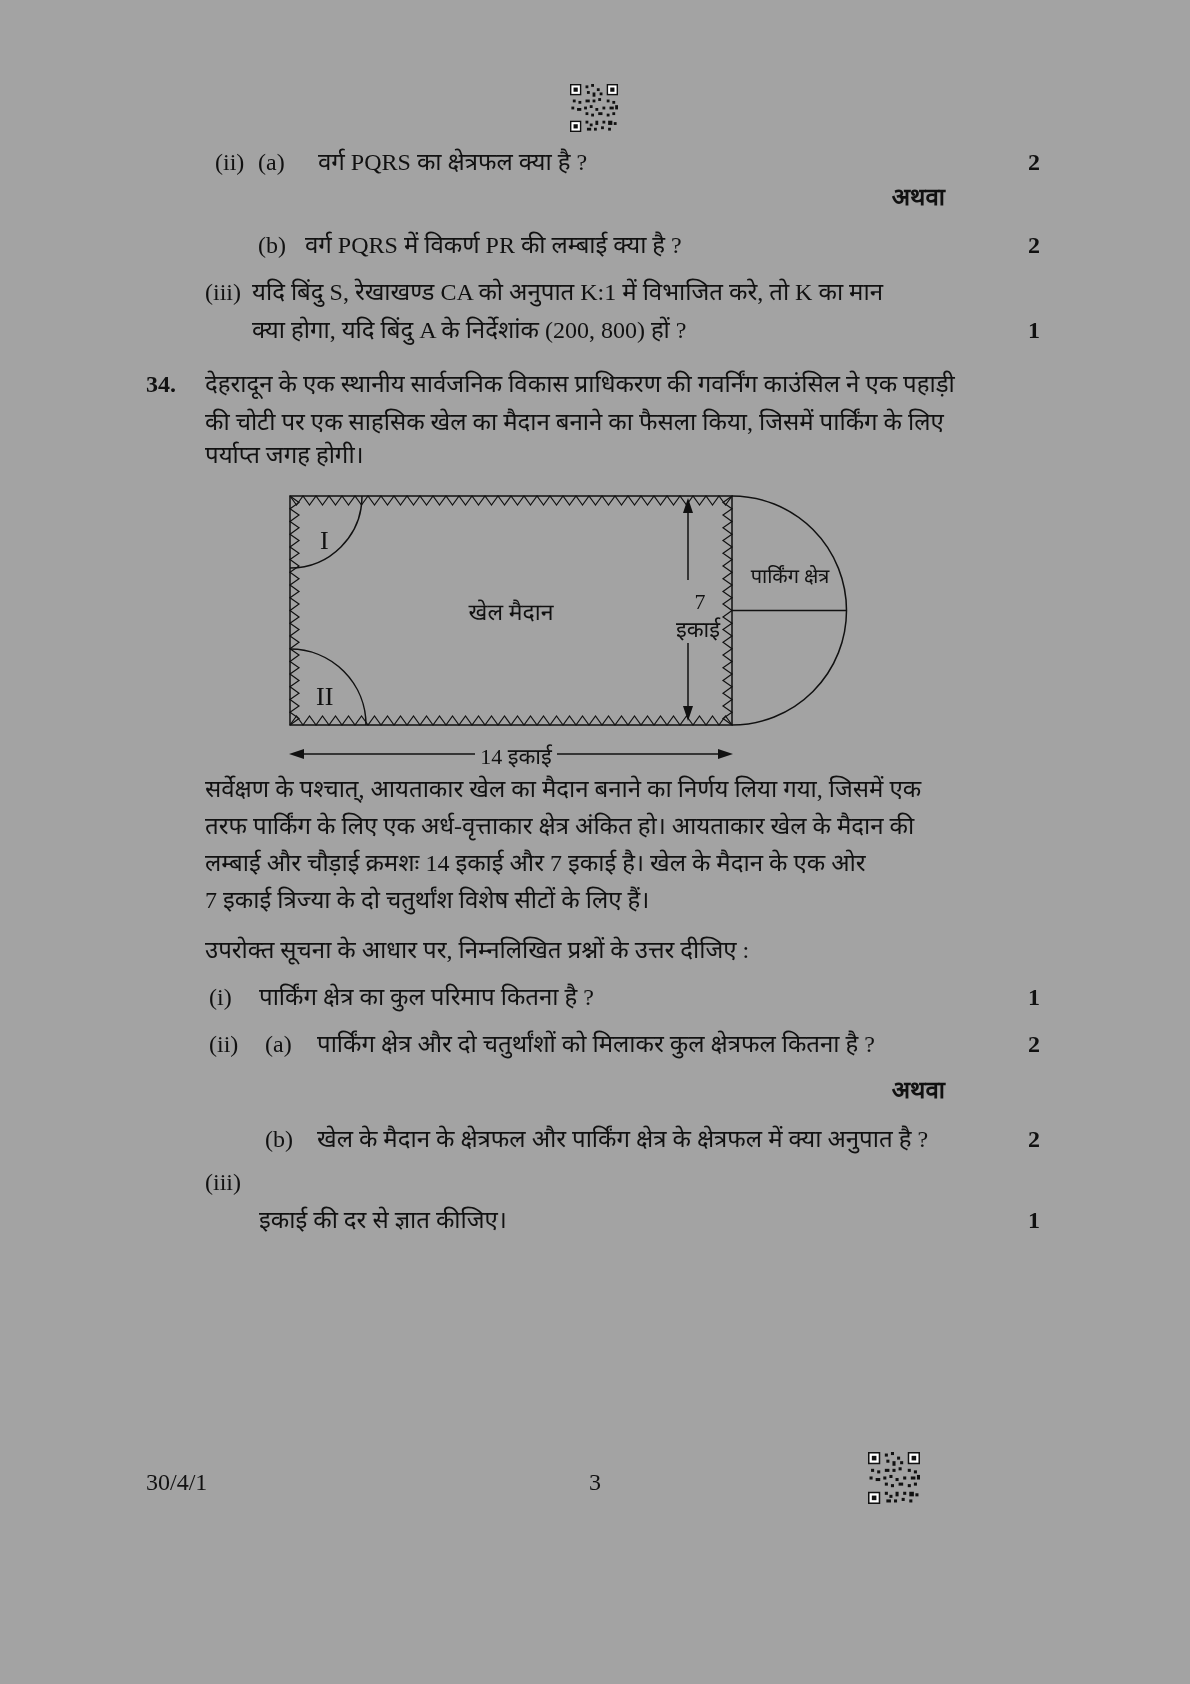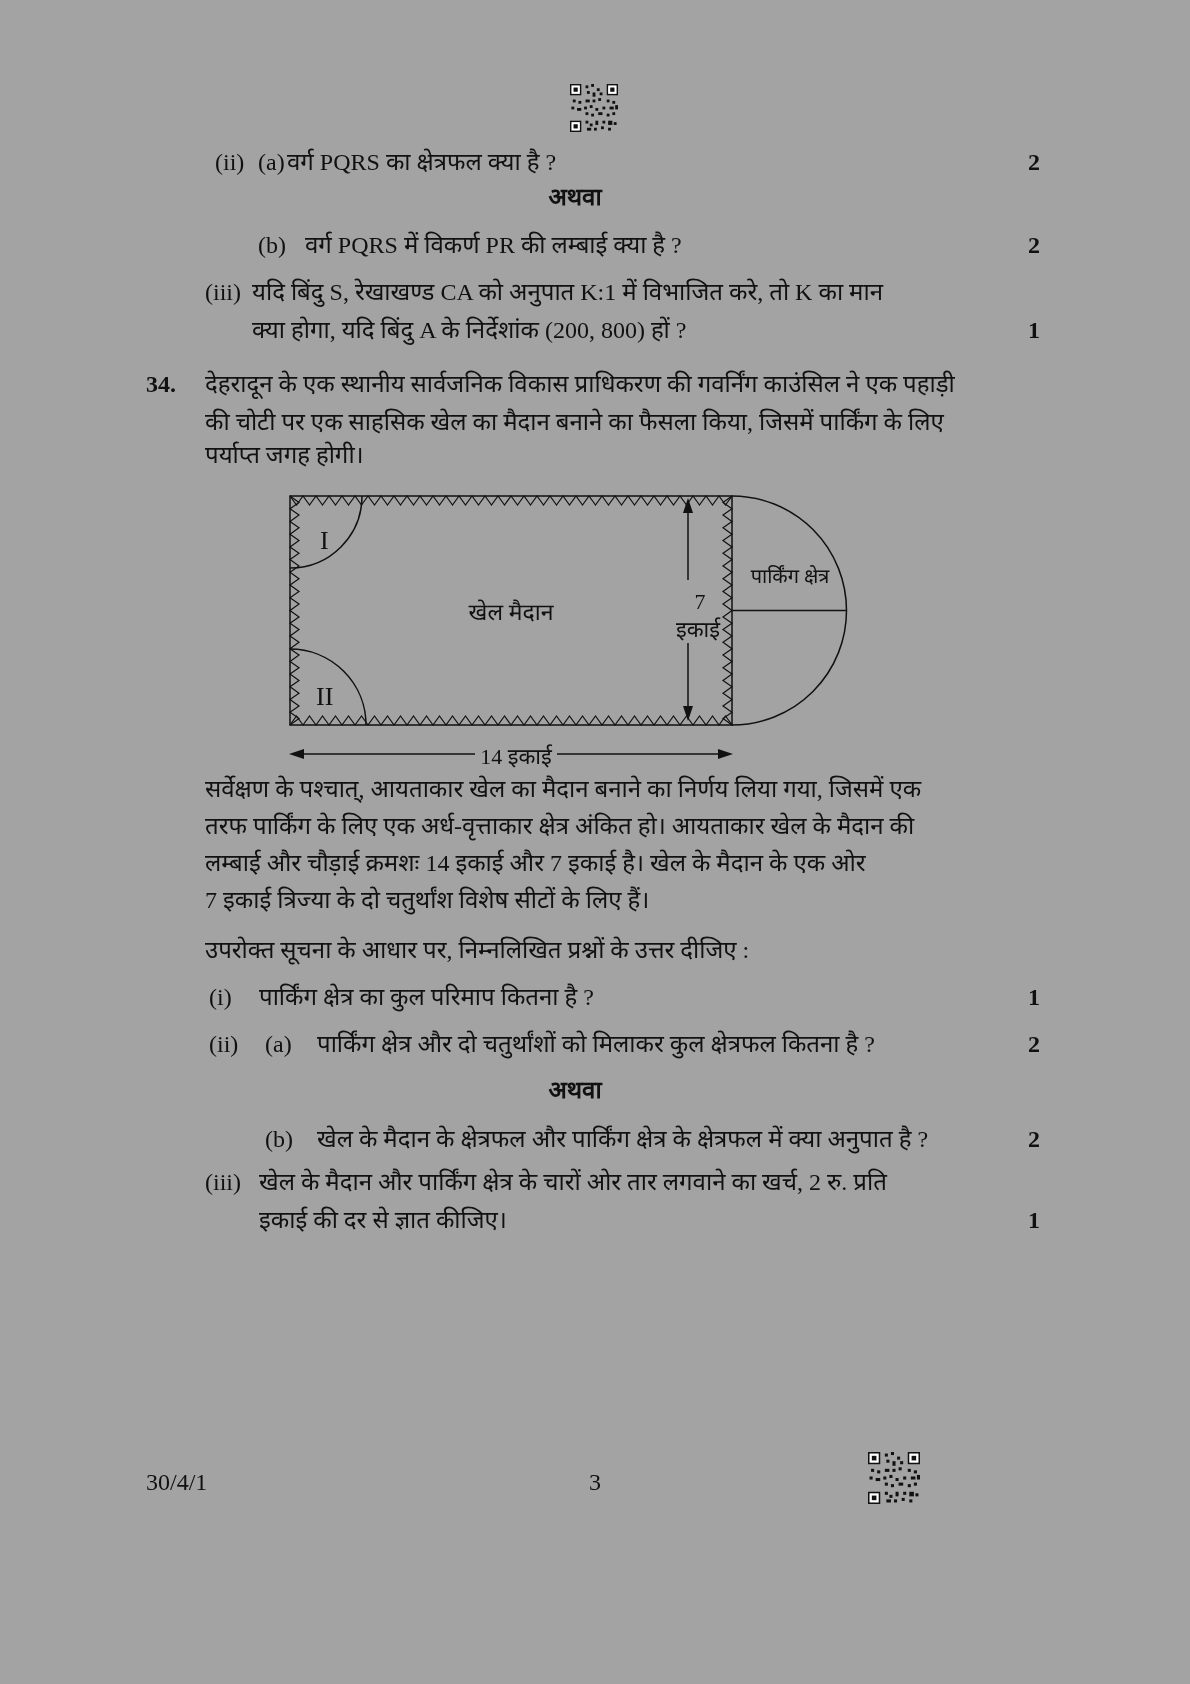--- a/index.html
+++ b/index.html
@@ -1,20 +1,20 @@
 <!DOCTYPE html>
 <html><head>
 <meta charset="utf-8">
 <style>
   html,body{margin:0;padding:0;background:#ffffff;}
   .page{position:relative;width:1190px;height:1684px;background:#a3a3a3;overflow:hidden;
         font-family:"Liberation Serif","DejaVu Serif",serif;color:#111;}
   .t{position:absolute;white-space:nowrap;font-size:24px;line-height:32px;}
   .b{font-weight:bold;}
-  .center-col{left:205px;width:740px;text-align:center;}
+  .center-col{left:205px;width:740px;text-align:right;}
   .marks{left:1012px;width:44px;text-align:center;font-weight:bold;}
   .qr{position:absolute;}
   svg text{font-family:"Liberation Serif","DejaVu Serif",serif;fill:#111;}
   .diagram{position:absolute;left:270px;top:485px;}
 </style>
 </head>
 <body>
 
 <svg width="0" height="0" style="position:absolute">
   <defs>
@@ -73,21 +73,21 @@
 </svg>
 
 <div class="page">
 
   <svg class="qr" style="left:570px;top:84px" width="48" height="48" viewBox="0 0 34 34">
       <use href="#qrsym"></use>
     </svg>
 
   <span class="t" style="left:215px;top:146px">(ii)</span>
   <span class="t" style="left:258px;top:146px">(a)</span>
-  <span class="t" style="left:287px;top:146px">वर्ग PQRS का क्षेत्रफल क्या है ?</span>
+  <span class="t" style="left:318px;top:146px">वर्ग PQRS का क्षेत्रफल क्या है ?</span>
   <span class="t marks" style="top:146px">2</span>
 
   <span class="t b center-col" style="top:181px">अथवा</span>
 
   <span class="t" style="left:258px;top:229px">(b)</span>
   <span class="t" style="left:305px;top:229px">वर्ग PQRS में विकर्ण PR की लम्बाई क्या है ?</span>
   <span class="t marks" style="top:229px">2</span>
 
   <span class="t" style="left:205px;top:276px">(iii)</span>
   <span class="t" style="left:252px;top:276px">यदि बिंदु S, रेखाखण्ड CA को अनुपात K:1 में विभाजित करे, तो K का मान</span>
@@ -149,21 +149,20 @@
   <span class="t" style="left:317px;top:1028px">पार्किंग क्षेत्र और दो चतुर्थांशों को मिलाकर कुल क्षेत्रफल कितना है ?</span>
   <span class="t marks" style="top:1028px">2</span>
 
   <span class="t b center-col" style="top:1074px">अथवा</span>
 
   <span class="t" style="left:265px;top:1123px">(b)</span>
   <span class="t" style="left:317px;top:1123px">खेल के मैदान के क्षेत्रफल और पार्किंग क्षेत्र के क्षेत्रफल में क्या अनुपात है ?</span>
   <span class="t marks" style="top:1123px">2</span>
 
   <span class="t" style="left:205px;top:1166px">(iii)</span>
-  <span class="t" style="left:259px;top:1166px">खेल के मैदान और पार्किंग क्षेत्र के चारों ओर तार लगवाने का खर्च, 2 रु. प्रति</span>
   <span class="t" style="left:259px;top:1204px">इकाई की दर से ज्ञात कीजिए।</span>
   <span class="t marks" style="top:1204px">1</span>
 
   <span class="t" style="left:146px;top:1466px">30/4/1</span>
   <span class="t" style="left:575px;top:1466px;width:40px;text-align:center">3</span>
   <svg class="qr" style="left:868px;top:1452px" width="52" height="52" viewBox="0 0 34 34">
       <use href="#qrsym"></use>
     </svg>
 
 </div>

